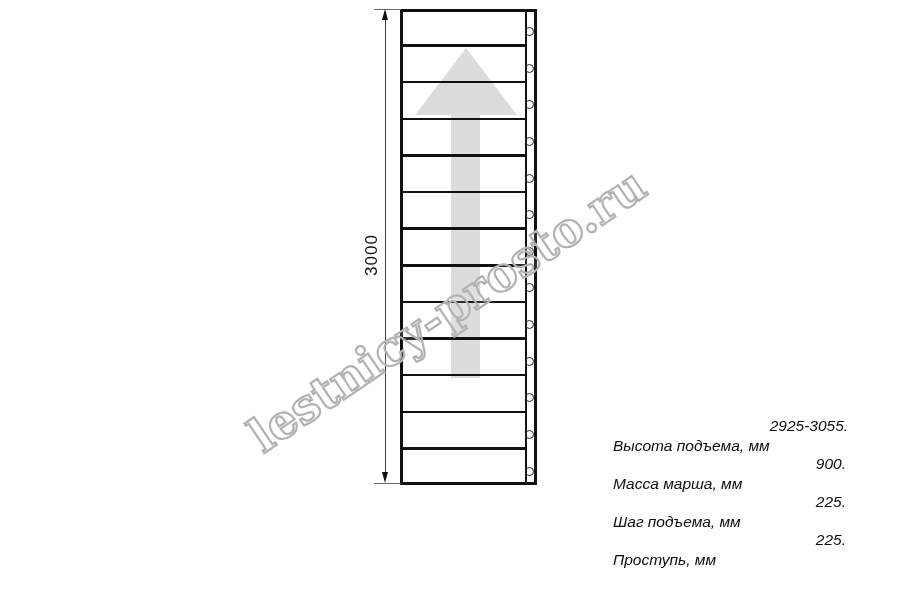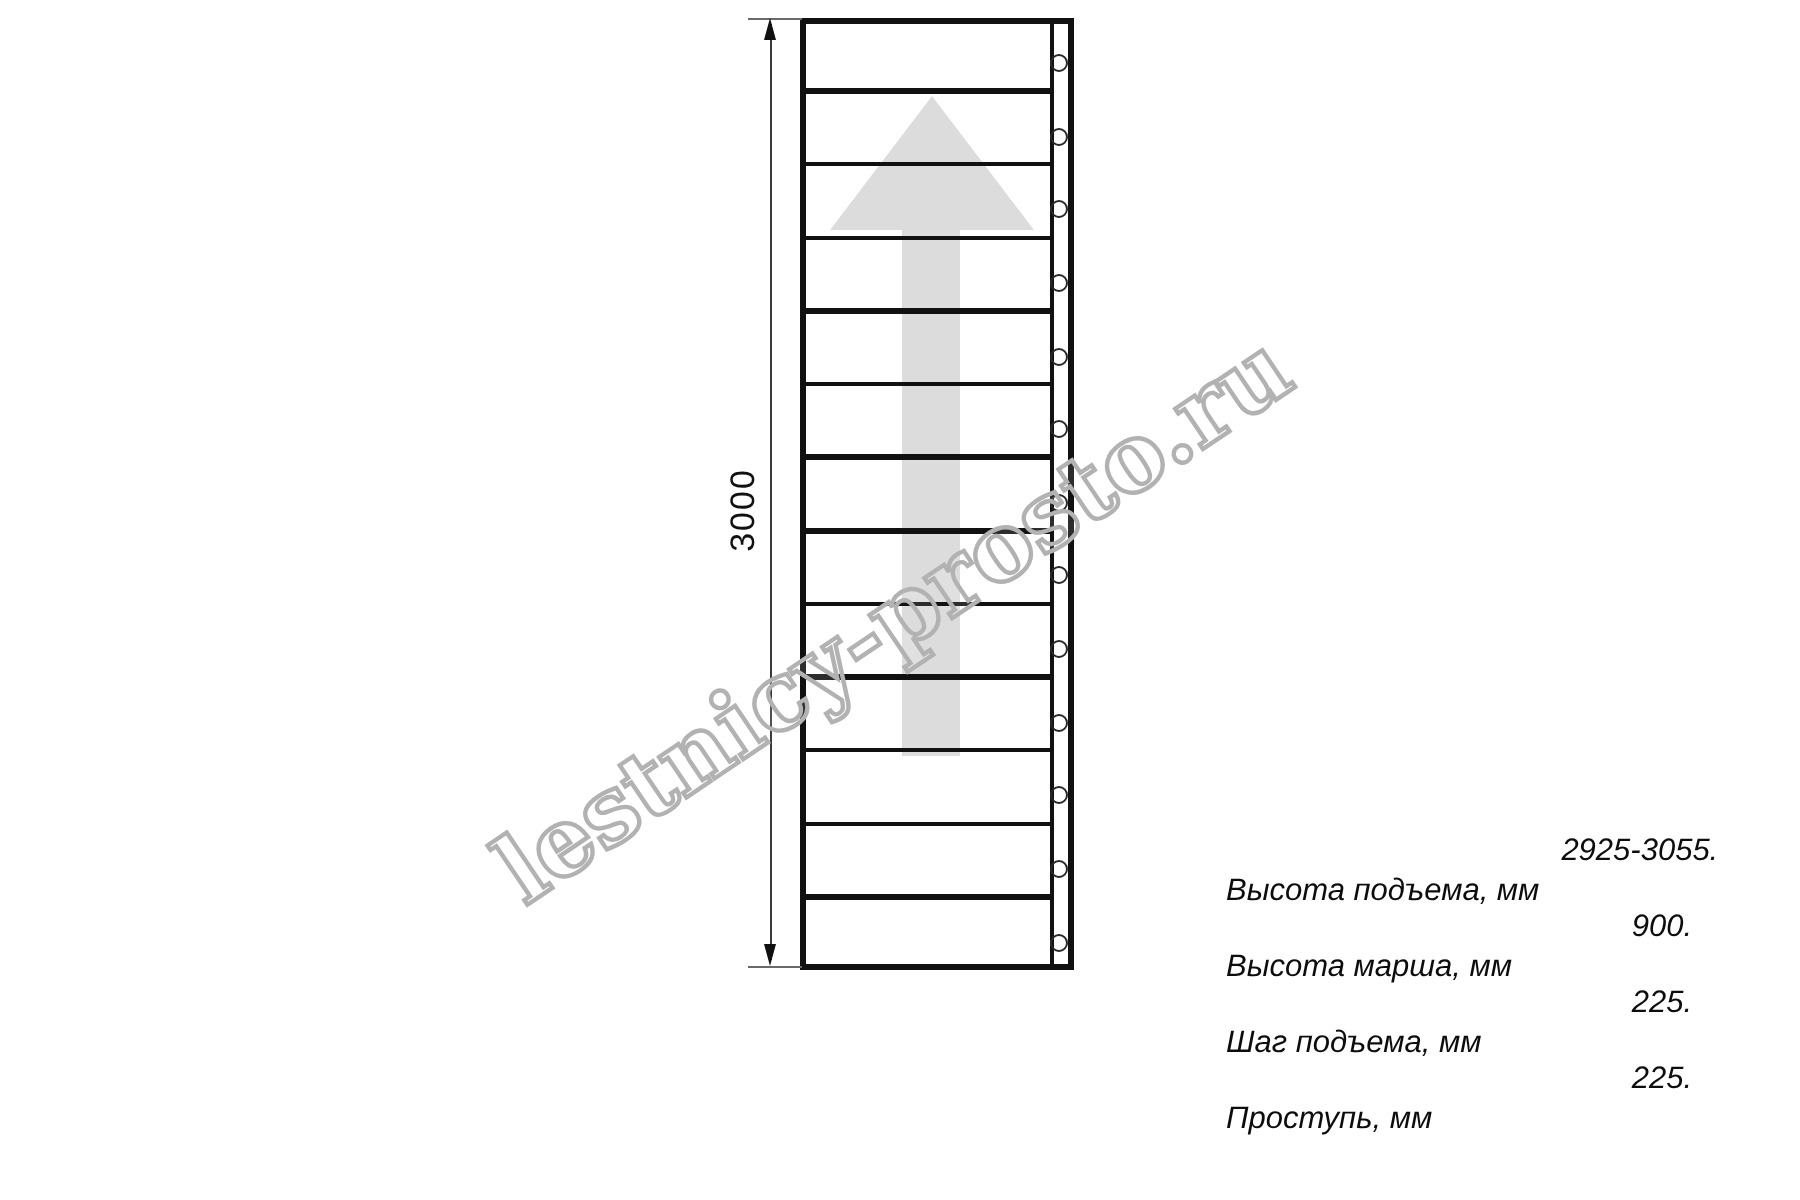--- a/index.html
+++ b/index.html
@@ -40,21 +40,21 @@
              letter-spacing:0px;color:#c6c6c6;}
   @supports (-webkit-text-stroke: 1px black){
     .watermark{color:rgba(255,255,255,0.12);-webkit-text-stroke:2.2px #b2b2b2;}
   }
 
   
   .specs{position:absolute;left:613px;top:417px;width:233px;
          font-style:italic;font-size:15.5px;line-height:18.1px;color:#0d0d0d;}
   .spec-row{display:flex;justify-content:space-between;}
   .spec-label{white-space:nowrap;margin-top:20px;}
-  .spec-value{white-space:nowrap;text-align:center;margin-left:11px;}
+  .spec-value{white-space:nowrap;text-align:center;}
 </style>
 </head>
 <body>
 
 <div class="canvas">
 
   <div class="stairs">
     <div class="arrow-shaft"></div>
     <div class="arrow-head"></div>
     <div class="stringer-line"></div>
@@ -94,21 +94,21 @@
   <div class="dim-label">3000</div>
 
   <div class="watermark">lestnicy-prosto.ru</div>
 
   <div class="specs">
     <div class="spec-row">
       <span class="spec-label">Высота подъема, мм</span>
       <span class="spec-value">2925-3055.</span>
     </div>
     <div class="spec-row">
-      <span class="spec-label">Высота марша, мм</span>
+      <span class="spec-label">Масса марша, мм</span>
       <span class="spec-value">900.</span>
     </div>
     <div class="spec-row">
       <span class="spec-label">Шаг подъема, мм</span>
       <span class="spec-value">225.</span>
     </div>
     <div class="spec-row">
       <span class="spec-label">Проступь, мм</span>
       <span class="spec-value">225.</span>
     </div>

